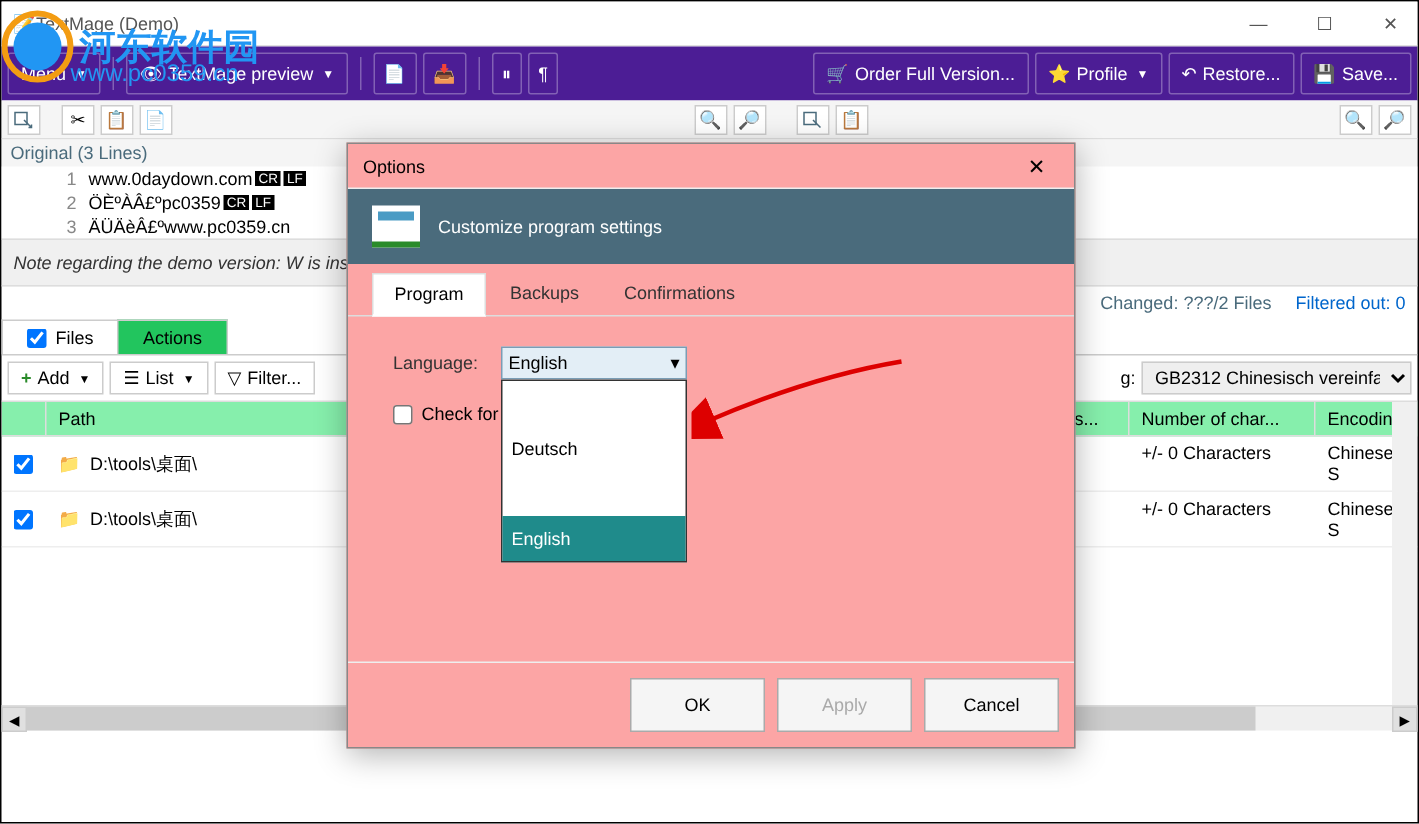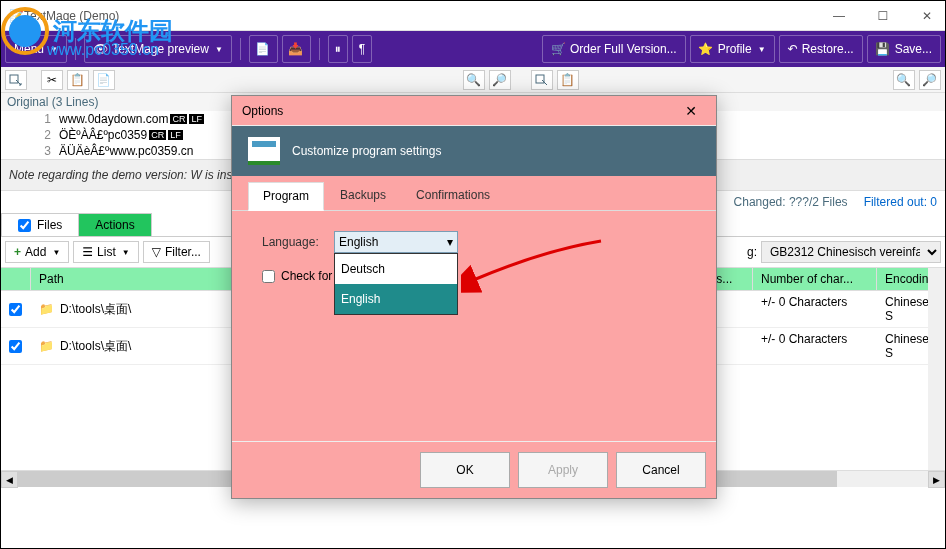--- a/index.html
+++ b/index.html
@@ -93,21 +93,21 @@
 .modal-header-icon::before { content: ""; position: absolute; top: 4px; left: 4px; right: 4px; height: 6px; background: #4a9bc4; }
 .modal-tabs { display: flex; padding: 6px 16px 0; border-bottom: 1px solid #ddd; gap: 2px; }
 .modal-tab { padding: 6px 14px; color: #333; cursor: pointer; border-bottom: 2px solid transparent; }
 .modal-tab.active { color: #000; border: 1px solid #ddd; border-bottom: 2px solid #fff; margin-bottom: -1px; background: #fff; }
 .modal-body { flex: 1; padding: 20px 30px; }
 .form-row { display: flex; align-items: center; margin-bottom: 16px; }
 .form-label { width: 72px; color: #333; }
 .lang-select-wrap { position: relative; }
 .lang-select { width: 124px; height: 22px; border: 1px solid #7a9db5; padding: 0 4px; background: #e3eef6; display: flex; align-items: center; justify-content: space-between; }
 .lang-dropdown { position: absolute; top: 22px; left: 0; width: 124px; border: 1px solid #333; background: #fff; z-index: 10; }
-.lang-option { padding: 8px 6px; cursor: pointer; }
+.lang-option { padding: 8px 6px; cursor: pointer; margin-top: 30px; }
 .lang-option.highlighted { background: #1f8b8b; color: #fff; }
 .check-row { display: flex; align-items: center; gap: 6px; }
 .modal-footer { padding: 10px; display: flex; justify-content: flex-end; gap: 8px; border-top: 1px solid #eee; }
 .modal-btn { width: 90px; height: 36px; border: 1px solid #aaa; background: #f5f5f5; cursor: pointer; }
 .modal-btn:disabled { color: #aaa; }
 
 
 .red-arrow { position: absolute; left: 460px; top: 230px; z-index: 300; pointer-events: none; }
 </style>
 </head>

